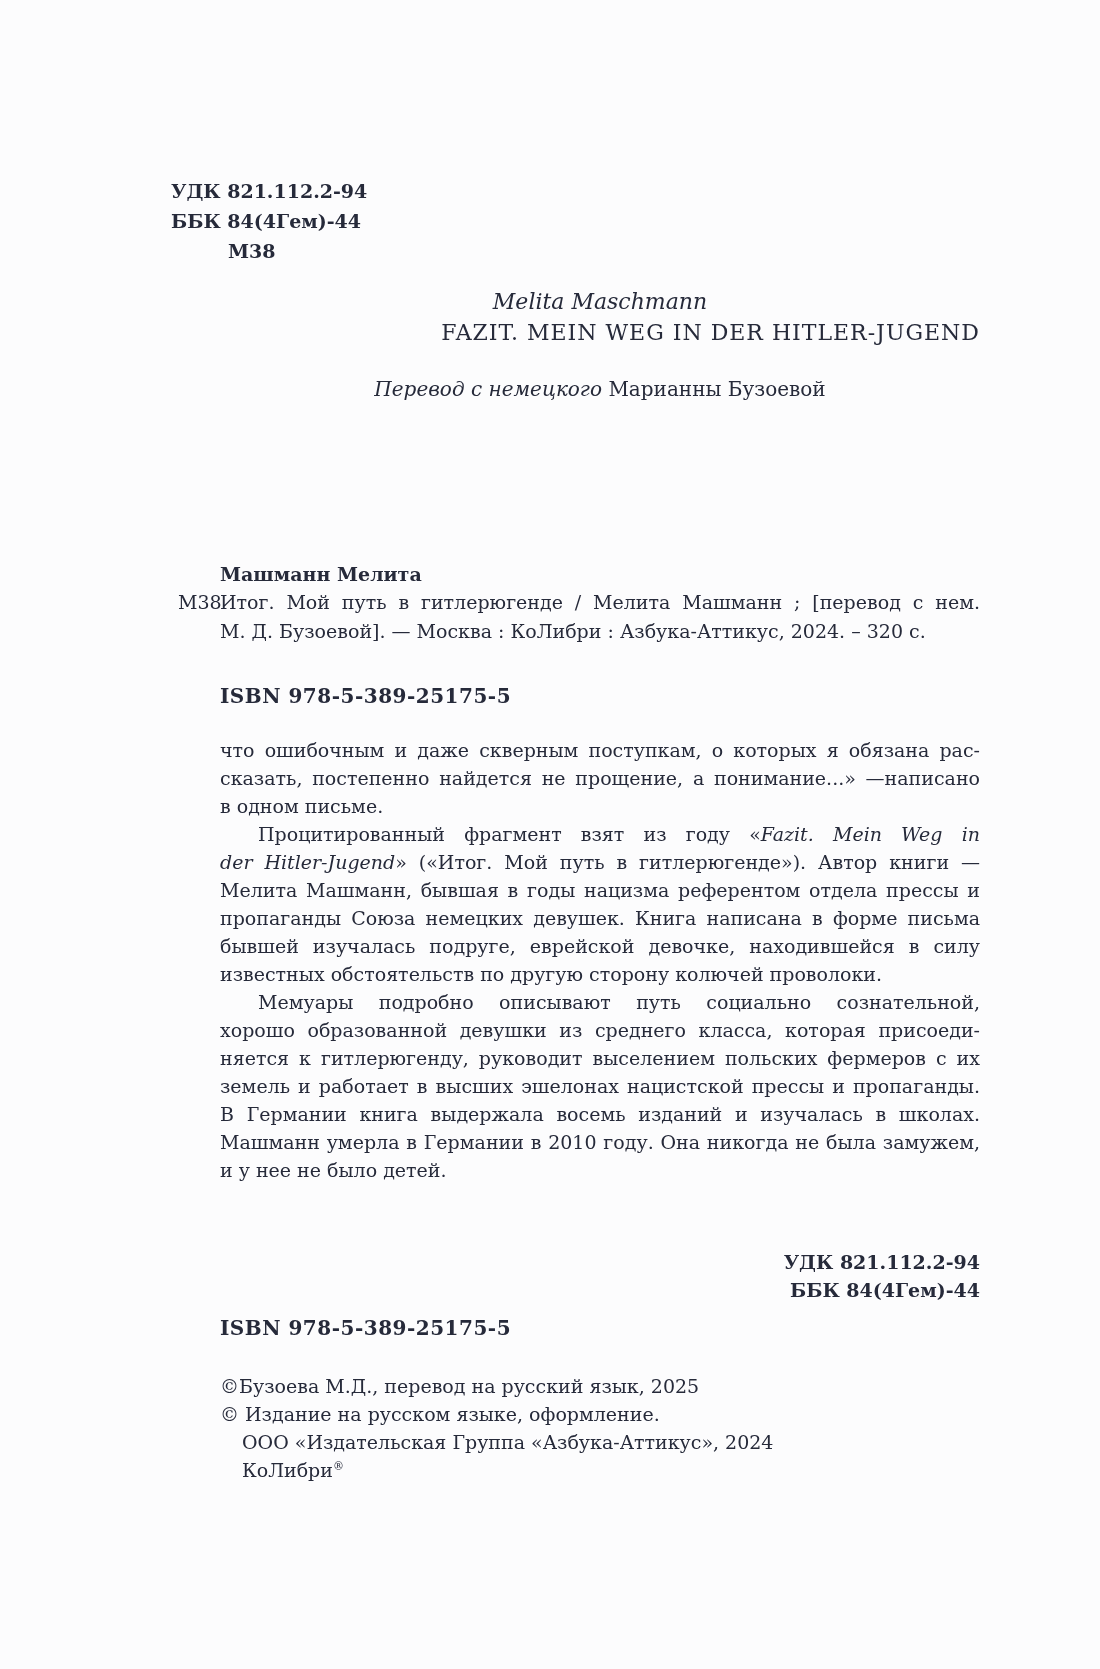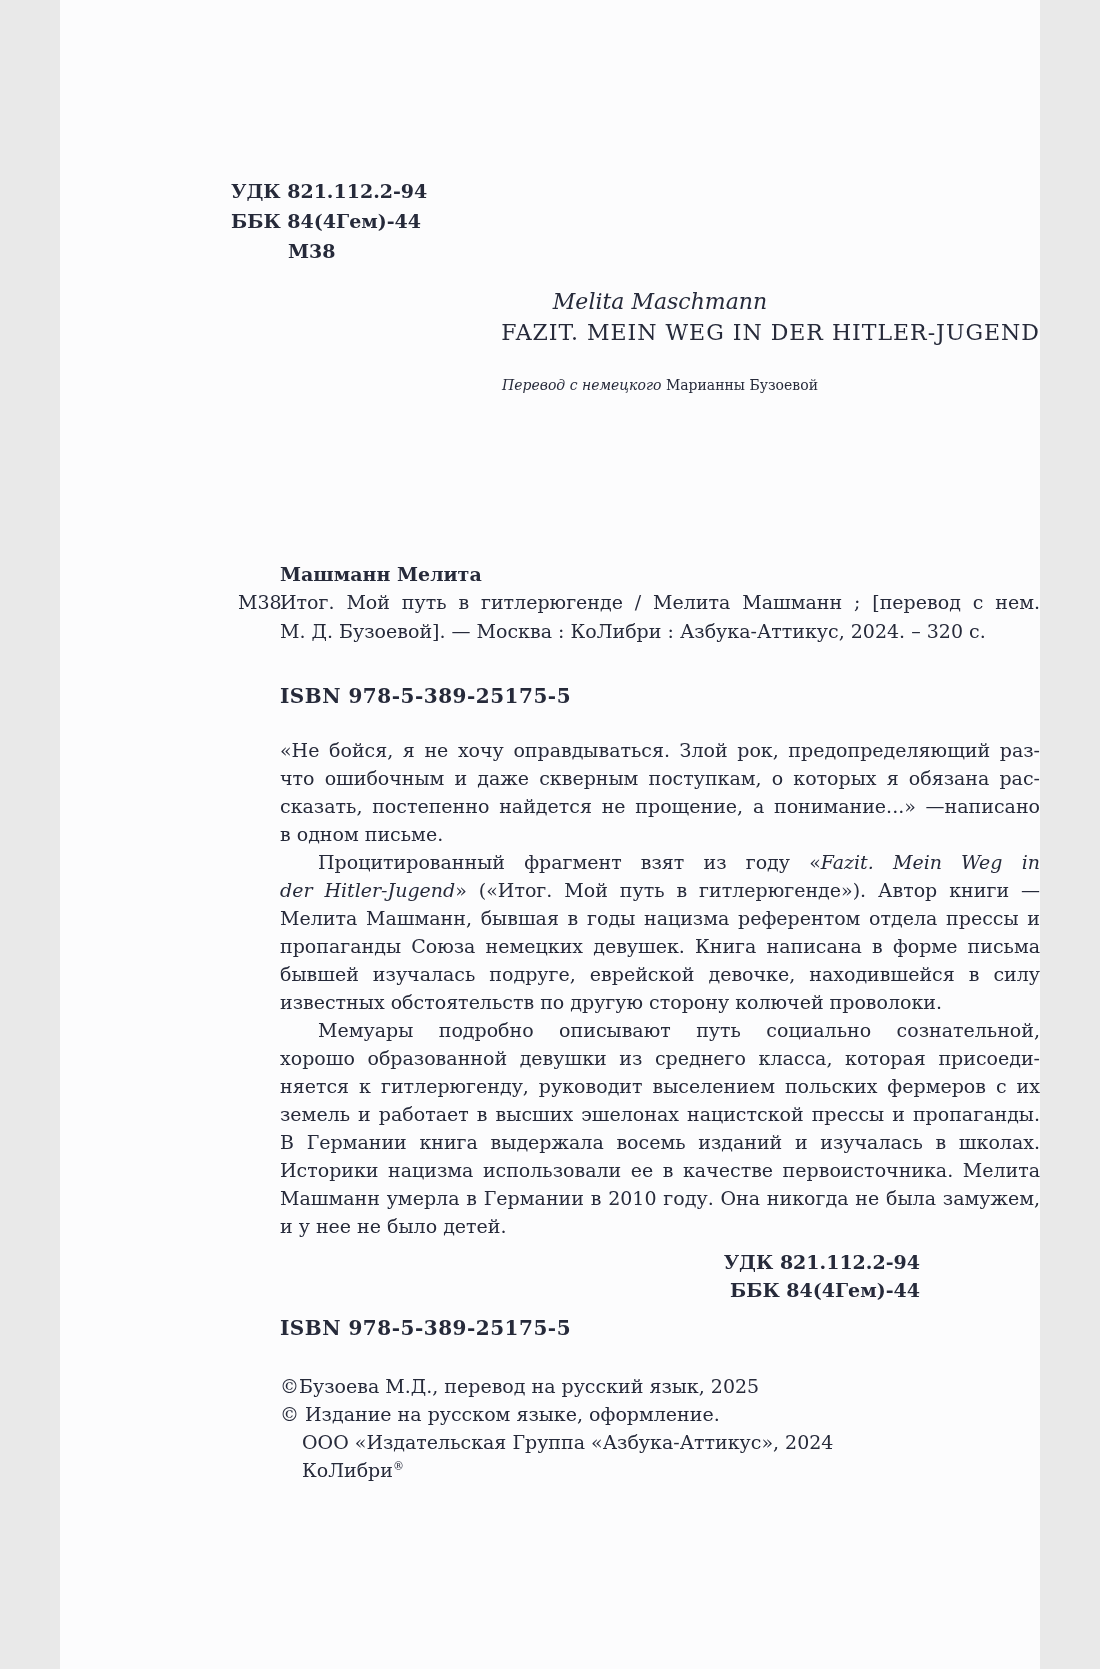--- a/index.html
+++ b/index.html
@@ -1,38 +1,38 @@
 <!DOCTYPE html>
 <html><head>
 <meta charset="utf-8">
 <style>
   html, body { margin: 0; padding: 0; }
   body { background: #e9e9e9; font-family: "DejaVu Serif", serif; }
   .page {
     position: relative;
-    width: 980px;
+    width: 1100px;
     height: 1669px;
     margin: 0 auto;
     background: #fcfcfd;
     color: #262a3a;
     overflow: hidden;
   }
   .abs { position: absolute; }
 
   
   .top-codes { left: 171px; top: 176px; font-size: 19px; font-weight: 700; line-height: 30px; }
   .top-codes .code-m38 { margin-left: 57px; }
 
   
   .title-block { left: 220px; top: 286px; width: 760px; text-align: center; line-height: 31px; }
   .g-author { font-style: italic; font-size: 22px; }
   .g-title { font-size: 22px; letter-spacing: 1px; text-align: right; }
 
   
-  .translation { left: 220px; top: 377px; width: 760px; text-align: center; font-size: 14px; }
+  .translation { left: 220px; top: 377px; width: 760px; text-align: center; font-size: 20px; }
   .translation .it { font-style: italic; }
 
   
   .catalog { left: 220px; top: 560px; width: 760px; font-size: 19px; }
   .catalog-author { font-weight: 700; line-height: 28px; }
   .catalog-body { position: relative; line-height: 29px; }
   .catalog-code { position: absolute; left: -42px; top: 0; }
 
   .isbn-top { left: 220px; top: 684px; font-size: 20px; font-weight: 700; letter-spacing: 0.5px; }
 
@@ -81,36 +81,34 @@
       <div>
           <div class="bline just">Итог. Мой путь в гитлерюгенде / Мелита Машманн ; [перевод с нем.</div>
           <div class="bline">М. Д. Бузоевой]. — Москва : КоЛибри : Азбука-Аттикус, 2024. – 320 с.</div>
         </div>
     </div>
   </div>
 
   <div class="abs isbn-top">ISBN 978-5-389-25175-5</div>
 
   <div class="abs annotation">
-      <div class="bline just"><span>«Не бойся, я не хочу оправдываться. Злой рок, предопределяющий раз-</span></div>
       <div class="bline just"><span>что ошибочным и даже скверным поступкам, о которых я обязана рас-</span></div>
       <div class="bline just"><span>сказать, постепенно найдется не прощение, а понимание...» —написано</span></div>
       <div class="bline"><span>в одном письме.</span></div>
       <div class="bline just ind"><span>Процитированный фрагмент взят из году «</span><span class="it">Fazit. Mein Weg in</span></div>
       <div class="bline just"><span class="it">der Hitler-Jugend</span><span>» («Итог. Мой путь в гитлерюгенде»). Автор книги —</span></div>
       <div class="bline just"><span>Мелита Машманн, бывшая в годы нацизма референтом отдела прессы и</span></div>
       <div class="bline just"><span>пропаганды Союза немецких девушек. Книга написана в форме письма</span></div>
       <div class="bline just"><span>бывшей изучалась подруге, еврейской девочке, находившейся в силу</span></div>
       <div class="bline"><span>известных обстоятельств по другую сторону колючей проволоки.</span></div>
       <div class="bline just ind"><span>Мемуары подробно описывают путь социально сознательной,</span></div>
       <div class="bline just"><span>хорошо образованной девушки из среднего класса, которая присоеди-</span></div>
       <div class="bline just"><span>няется к гитлерюгенду, руководит выселением польских фермеров с их</span></div>
       <div class="bline just"><span>земель и работает в высших эшелонах нацистской прессы и пропаганды.</span></div>
       <div class="bline just"><span>В Германии книга выдержала восемь изданий и изучалась в школах.</span></div>
-      <div class="bline just"><span>Историки нацизма использовали ее в качестве первоисточника. Мелита</span></div>
       <div class="bline just"><span>Машманн умерла в Германии в 2010 году. Она никогда не была замужем,</span></div>
       <div class="bline"><span>и у нее не было детей.</span></div>
     </div>
 
   <div class="abs bottom-codes">
     <div>УДК 821.112.2-94</div>
     <div>ББК 84(4Гем)-44</div>
   </div>
 
   <div class="abs isbn-bottom">ISBN 978-5-389-25175-5</div>

